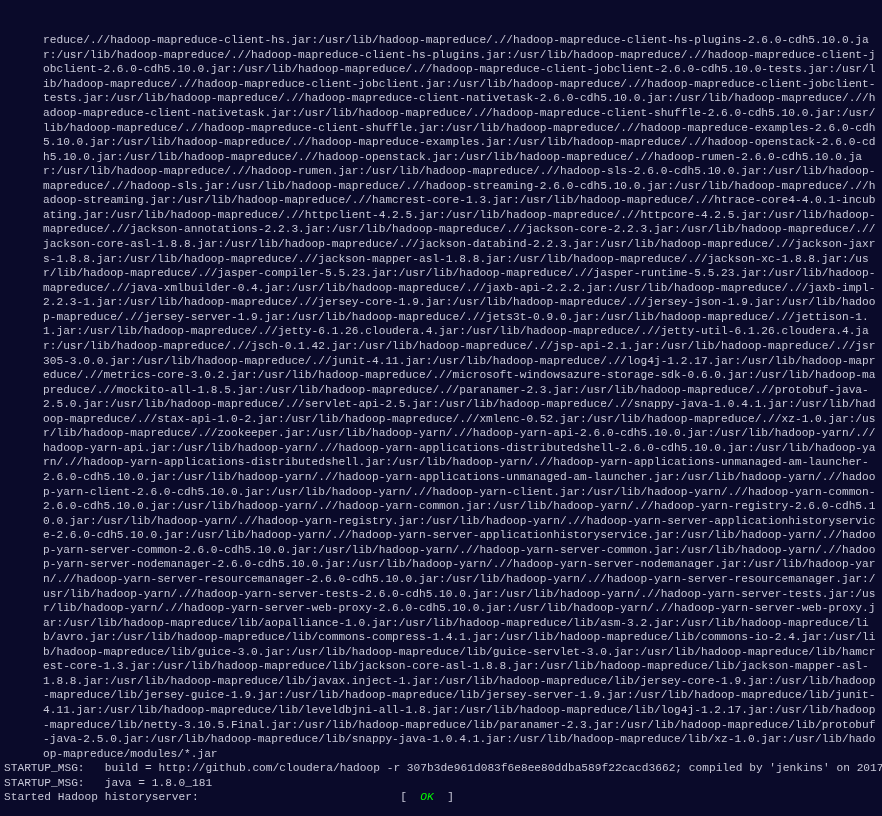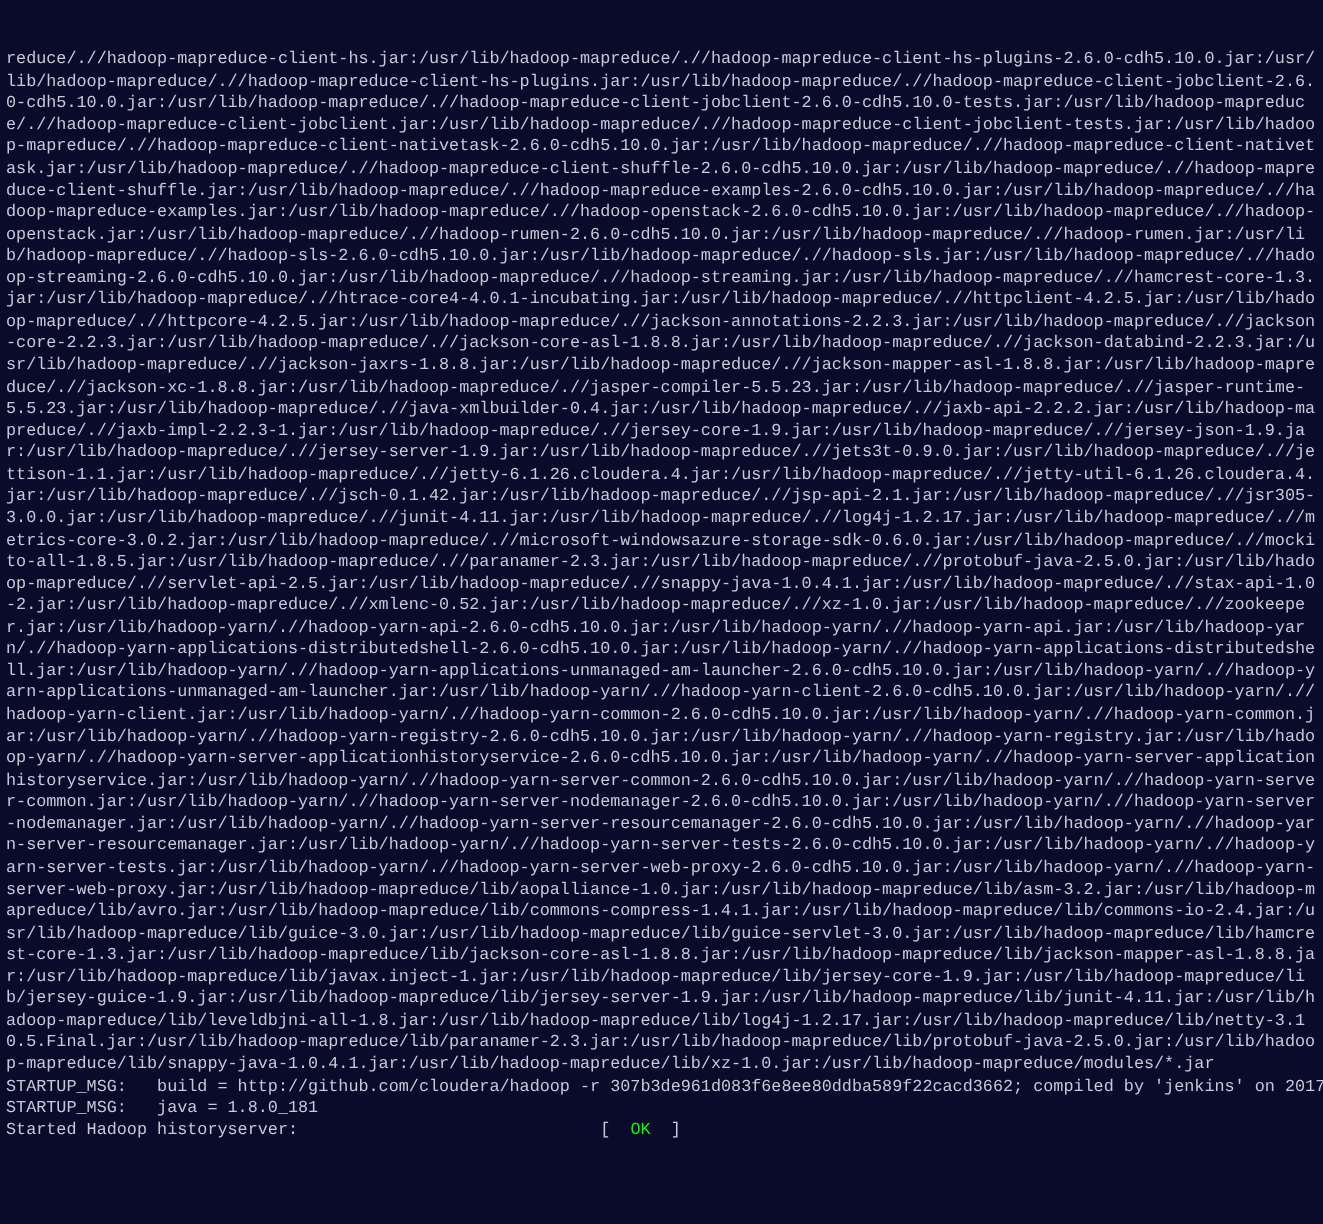--- a/index.html
+++ b/index.html
@@ -10,27 +10,29 @@
     font-family: "Courier New", monospace;
     font-size: 11.2px;
     line-height: 1.3;
     white-space: pre-wrap;
     word-break: break-all;
     width: 882px;
     box-sizing: border-box;
   }
   .classpath {
     display: block;
+    margin-left: 39px;
   }
   .msg-line {
     display: block;
     white-space: pre;
   }
   .ok {
     color: #00ff00;
+    font-style: italic;
   }
   .bracket {
     color: #c8c8d8;
   }
 </style>
 </head>
 <body>
 
 <span class="classpath">reduce/.//hadoop-mapreduce-client-hs.jar:/usr/lib/hadoop-mapreduce/.//hadoop-mapreduce-client-hs-plugins-2.6.0-cdh5.10.0.jar:/usr/lib/hadoop-mapreduce/.//hadoop-mapreduce-client-hs-plugins.jar:/usr/lib/hadoop-mapreduce/.//hadoop-mapreduce-client-jobclient-2.6.0-cdh5.10.0.jar:/usr/lib/hadoop-mapreduce/.//hadoop-mapreduce-client-jobclient-2.6.0-cdh5.10.0-tests.jar:/usr/lib/hadoop-mapreduce/.//hadoop-mapreduce-client-jobclient.jar:/usr/lib/hadoop-mapreduce/.//hadoop-mapreduce-client-jobclient-tests.jar:/usr/lib/hadoop-mapreduce/.//hadoop-mapreduce-client-nativetask-2.6.0-cdh5.10.0.jar:/usr/lib/hadoop-mapreduce/.//hadoop-mapreduce-client-nativetask.jar:/usr/lib/hadoop-mapreduce/.//hadoop-mapreduce-client-shuffle-2.6.0-cdh5.10.0.jar:/usr/lib/hadoop-mapreduce/.//hadoop-mapreduce-client-shuffle.jar:/usr/lib/hadoop-mapreduce/.//hadoop-mapreduce-examples-2.6.0-cdh5.10.0.jar:/usr/lib/hadoop-mapreduce/.//hadoop-mapreduce-examples.jar:/usr/lib/hadoop-mapreduce/.//hadoop-openstack-2.6.0-cdh5.10.0.jar:/usr/lib/hadoop-mapreduce/.//hadoop-openstack.jar:/usr/lib/hadoop-mapreduce/.//hadoop-rumen-2.6.0-cdh5.10.0.jar:/usr/lib/hadoop-mapreduce/.//hadoop-rumen.jar:/usr/lib/hadoop-mapreduce/.//hadoop-sls-2.6.0-cdh5.10.0.jar:/usr/lib/hadoop-mapreduce/.//hadoop-sls.jar:/usr/lib/hadoop-mapreduce/.//hadoop-streaming-2.6.0-cdh5.10.0.jar:/usr/lib/hadoop-mapreduce/.//hadoop-streaming.jar:/usr/lib/hadoop-mapreduce/.//hamcrest-core-1.3.jar:/usr/lib/hadoop-mapreduce/.//htrace-core4-4.0.1-incubating.jar:/usr/lib/hadoop-mapreduce/.//httpclient-4.2.5.jar:/usr/lib/hadoop-mapreduce/.//httpcore-4.2.5.jar:/usr/lib/hadoop-mapreduce/.//jackson-annotations-2.2.3.jar:/usr/lib/hadoop-mapreduce/.//jackson-core-2.2.3.jar:/usr/lib/hadoop-mapreduce/.//jackson-core-asl-1.8.8.jar:/usr/lib/hadoop-mapreduce/.//jackson-databind-2.2.3.jar:/usr/lib/hadoop-mapreduce/.//jackson-jaxrs-1.8.8.jar:/usr/lib/hadoop-mapreduce/.//jackson-mapper-asl-1.8.8.jar:/usr/lib/hadoop-mapreduce/.//jackson-xc-1.8.8.jar:/usr/lib/hadoop-mapreduce/.//jasper-compiler-5.5.23.jar:/usr/lib/hadoop-mapreduce/.//jasper-runtime-5.5.23.jar:/usr/lib/hadoop-mapreduce/.//java-xmlbuilder-0.4.jar:/usr/lib/hadoop-mapreduce/.//jaxb-api-2.2.2.jar:/usr/lib/hadoop-mapreduce/.//jaxb-impl-2.2.3-1.jar:/usr/lib/hadoop-mapreduce/.//jersey-core-1.9.jar:/usr/lib/hadoop-mapreduce/.//jersey-json-1.9.jar:/usr/lib/hadoop-mapreduce/.//jersey-server-1.9.jar:/usr/lib/hadoop-mapreduce/.//jets3t-0.9.0.jar:/usr/lib/hadoop-mapreduce/.//jettison-1.1.jar:/usr/lib/hadoop-mapreduce/.//jetty-6.1.26.cloudera.4.jar:/usr/lib/hadoop-mapreduce/.//jetty-util-6.1.26.cloudera.4.jar:/usr/lib/hadoop-mapreduce/.//jsch-0.1.42.jar:/usr/lib/hadoop-mapreduce/.//jsp-api-2.1.jar:/usr/lib/hadoop-mapreduce/.//jsr305-3.0.0.jar:/usr/lib/hadoop-mapreduce/.//junit-4.11.jar:/usr/lib/hadoop-mapreduce/.//log4j-1.2.17.jar:/usr/lib/hadoop-mapreduce/.//metrics-core-3.0.2.jar:/usr/lib/hadoop-mapreduce/.//microsoft-windowsazure-storage-sdk-0.6.0.jar:/usr/lib/hadoop-mapreduce/.//mockito-all-1.8.5.jar:/usr/lib/hadoop-mapreduce/.//paranamer-2.3.jar:/usr/lib/hadoop-mapreduce/.//protobuf-java-2.5.0.jar:/usr/lib/hadoop-mapreduce/.//servlet-api-2.5.jar:/usr/lib/hadoop-mapreduce/.//snappy-java-1.0.4.1.jar:/usr/lib/hadoop-mapreduce/.//stax-api-1.0-2.jar:/usr/lib/hadoop-mapreduce/.//xmlenc-0.52.jar:/usr/lib/hadoop-mapreduce/.//xz-1.0.jar:/usr/lib/hadoop-mapreduce/.//zookeeper.jar:/usr/lib/hadoop-yarn/.//hadoop-yarn-api-2.6.0-cdh5.10.0.jar:/usr/lib/hadoop-yarn/.//hadoop-yarn-api.jar:/usr/lib/hadoop-yarn/.//hadoop-yarn-applications-distributedshell-2.6.0-cdh5.10.0.jar:/usr/lib/hadoop-yarn/.//hadoop-yarn-applications-distributedshell.jar:/usr/lib/hadoop-yarn/.//hadoop-yarn-applications-unmanaged-am-launcher-2.6.0-cdh5.10.0.jar:/usr/lib/hadoop-yarn/.//hadoop-yarn-applications-unmanaged-am-launcher.jar:/usr/lib/hadoop-yarn/.//hadoop-yarn-client-2.6.0-cdh5.10.0.jar:/usr/lib/hadoop-yarn/.//hadoop-yarn-client.jar:/usr/lib/hadoop-yarn/.//hadoop-yarn-common-2.6.0-cdh5.10.0.jar:/usr/lib/hadoop-yarn/.//hadoop-yarn-common.jar:/usr/lib/hadoop-yarn/.//hadoop-yarn-registry-2.6.0-cdh5.10.0.jar:/usr/lib/hadoop-yarn/.//hadoop-yarn-registry.jar:/usr/lib/hadoop-yarn/.//hadoop-yarn-server-applicationhistoryservice-2.6.0-cdh5.10.0.jar:/usr/lib/hadoop-yarn/.//hadoop-yarn-server-applicationhistoryservice.jar:/usr/lib/hadoop-yarn/.//hadoop-yarn-server-common-2.6.0-cdh5.10.0.jar:/usr/lib/hadoop-yarn/.//hadoop-yarn-server-common.jar:/usr/lib/hadoop-yarn/.//hadoop-yarn-server-nodemanager-2.6.0-cdh5.10.0.jar:/usr/lib/hadoop-yarn/.//hadoop-yarn-server-nodemanager.jar:/usr/lib/hadoop-yarn/.//hadoop-yarn-server-resourcemanager-2.6.0-cdh5.10.0.jar:/usr/lib/hadoop-yarn/.//hadoop-yarn-server-resourcemanager.jar:/usr/lib/hadoop-yarn/.//hadoop-yarn-server-tests-2.6.0-cdh5.10.0.jar:/usr/lib/hadoop-yarn/.//hadoop-yarn-server-tests.jar:/usr/lib/hadoop-yarn/.//hadoop-yarn-server-web-proxy-2.6.0-cdh5.10.0.jar:/usr/lib/hadoop-yarn/.//hadoop-yarn-server-web-proxy.jar:/usr/lib/hadoop-mapreduce/lib/aopalliance-1.0.jar:/usr/lib/hadoop-mapreduce/lib/asm-3.2.jar:/usr/lib/hadoop-mapreduce/lib/avro.jar:/usr/lib/hadoop-mapreduce/lib/commons-compress-1.4.1.jar:/usr/lib/hadoop-mapreduce/lib/commons-io-2.4.jar:/usr/lib/hadoop-mapreduce/lib/guice-3.0.jar:/usr/lib/hadoop-mapreduce/lib/guice-servlet-3.0.jar:/usr/lib/hadoop-mapreduce/lib/hamcrest-core-1.3.jar:/usr/lib/hadoop-mapreduce/lib/jackson-core-asl-1.8.8.jar:/usr/lib/hadoop-mapreduce/lib/jackson-mapper-asl-1.8.8.jar:/usr/lib/hadoop-mapreduce/lib/javax.inject-1.jar:/usr/lib/hadoop-mapreduce/lib/jersey-core-1.9.jar:/usr/lib/hadoop-mapreduce/lib/jersey-guice-1.9.jar:/usr/lib/hadoop-mapreduce/lib/jersey-server-1.9.jar:/usr/lib/hadoop-mapreduce/lib/junit-4.11.jar:/usr/lib/hadoop-mapreduce/lib/leveldbjni-all-1.8.jar:/usr/lib/hadoop-mapreduce/lib/log4j-1.2.17.jar:/usr/lib/hadoop-mapreduce/lib/netty-3.10.5.Final.jar:/usr/lib/hadoop-mapreduce/lib/paranamer-2.3.jar:/usr/lib/hadoop-mapreduce/lib/protobuf-java-2.5.0.jar:/usr/lib/hadoop-mapreduce/lib/snappy-java-1.0.4.1.jar:/usr/lib/hadoop-mapreduce/lib/xz-1.0.jar:/usr/lib/hadoop-mapreduce/modules/*.jar</span><span class="msg-line">STARTUP_MSG:   build = http://github.com/cloudera/hadoop -r 307b3de961d083f6e8ee80ddba589f22cacd3662; compiled by 'jenkins' on 2017-01-20T20:12Z</span><span class="msg-line">STARTUP_MSG:   java = 1.8.0_181</span><span class="msg-line"><span>Started Hadoop historyserver:</span>                              <span class="bracket">[  </span><span class="ok">OK</span><span class="bracket">  ]</span></span>
 

